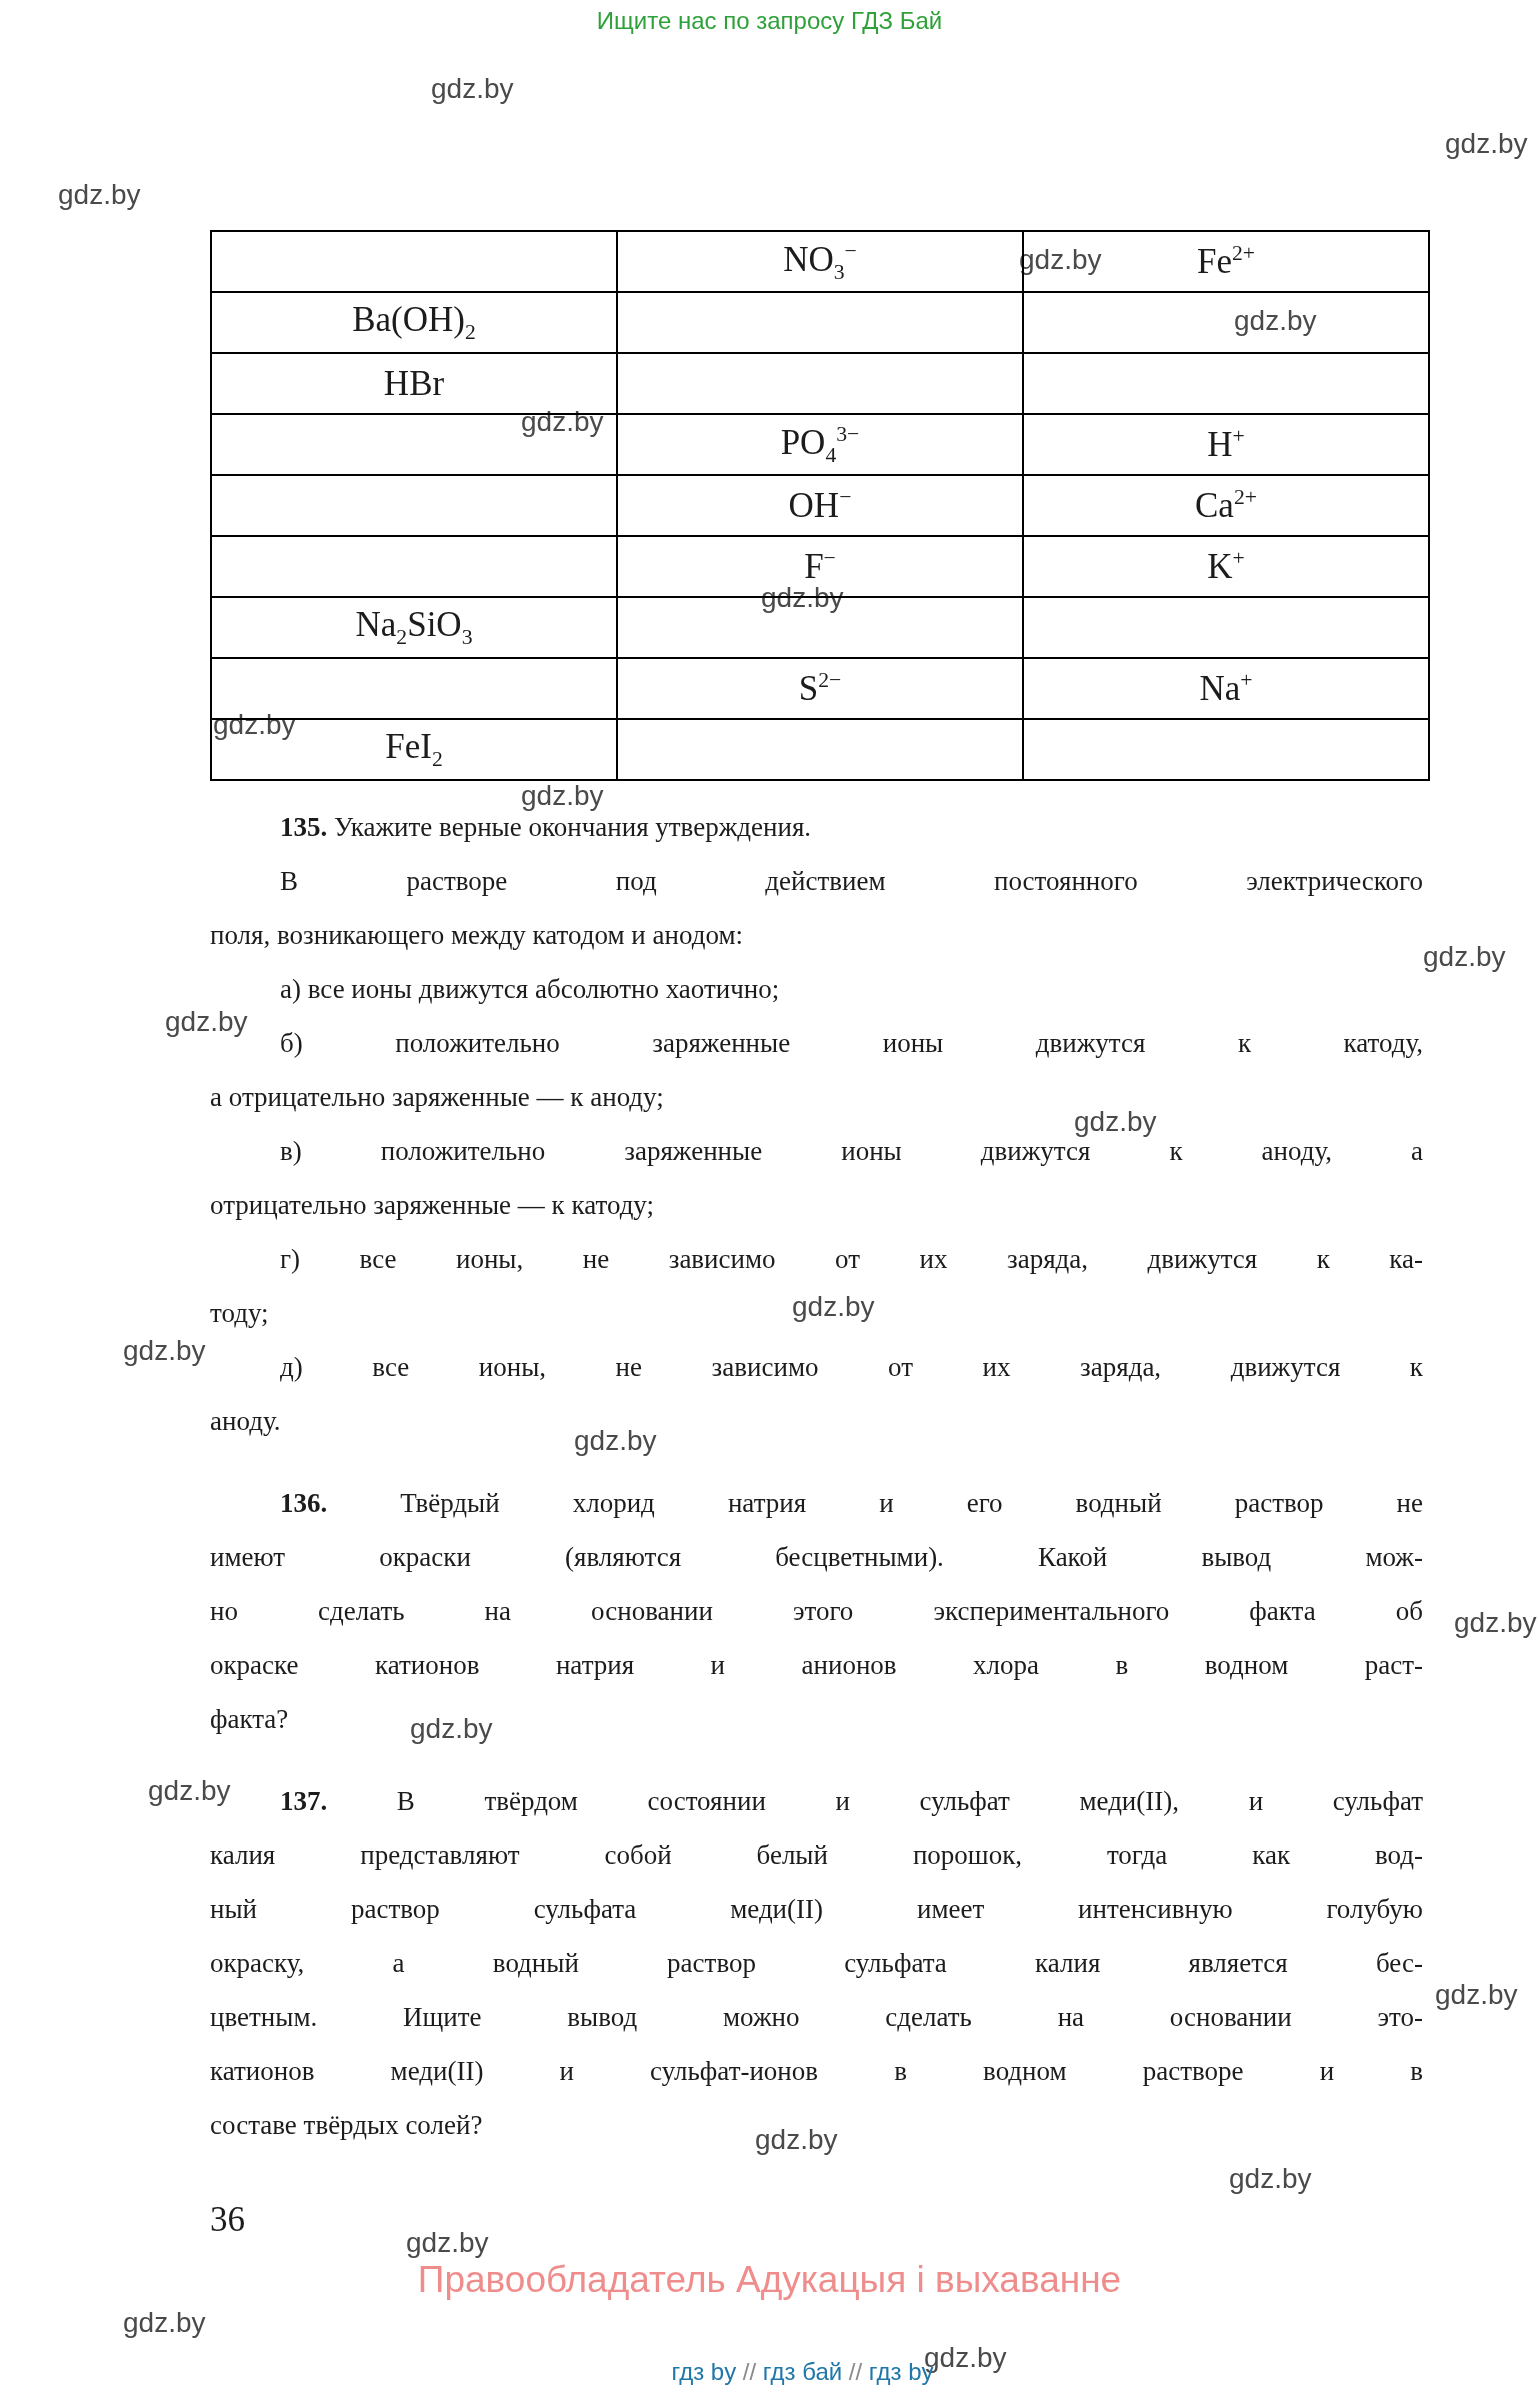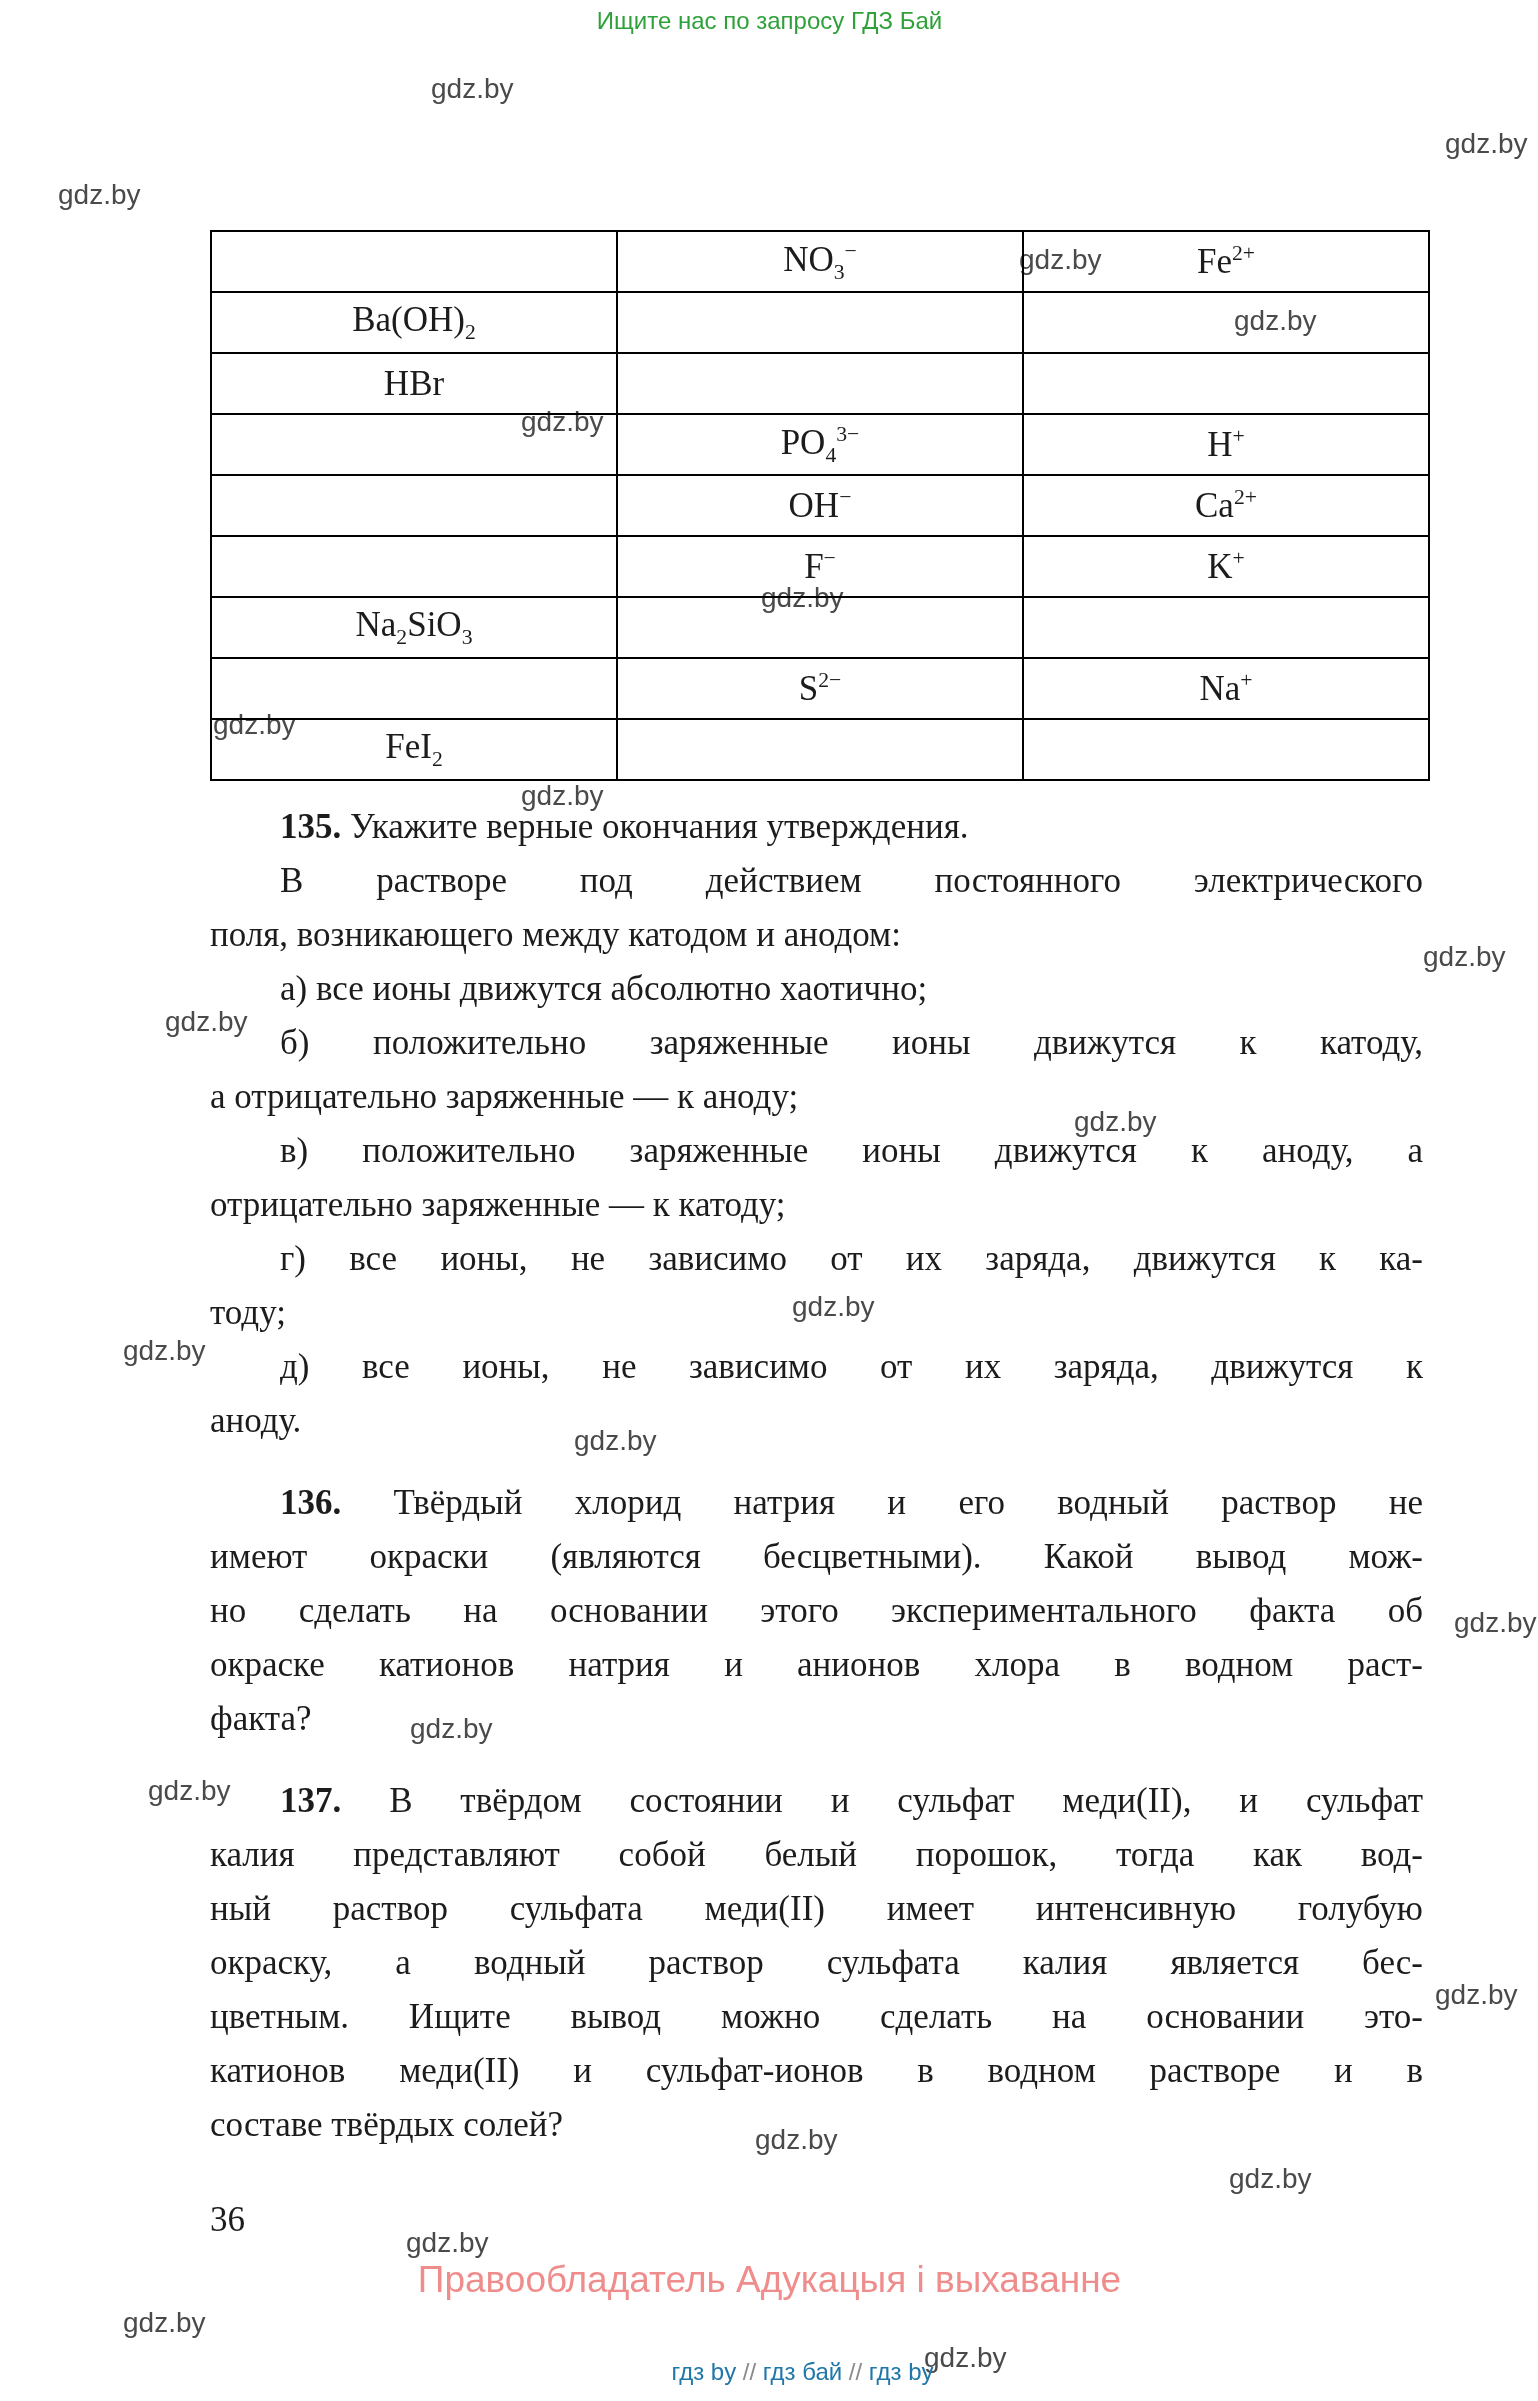--- a/index.html
+++ b/index.html
@@ -34,21 +34,21 @@
   table.ions td {
     width: 404px; height: 59px;
     border: 2.7px solid #000;
     text-align: center; vertical-align: middle;
     font-size: 35px; padding: 0;
     font-family: "Liberation Serif", serif;
   }
   table.ions sub, table.ions sup { font-size: 62%; }
   .content {
     position: absolute; left: 210px; top: 800px; width: 1213px;
-    font-size: 35px; line-height: 54px;
+    font-size: 27px; line-height: 54px;
   }
   .para { margin: 0; }
   .para.gap { margin-top: 28px; }
   .line { text-align: left; }
   .line.fill { text-align: justify; text-align-last: justify; }
   .line.first { text-indent: 70px; }
   .pagenum {
     position: absolute; left: 210px; top: 2200px;
     font-size: 35px;
   }

